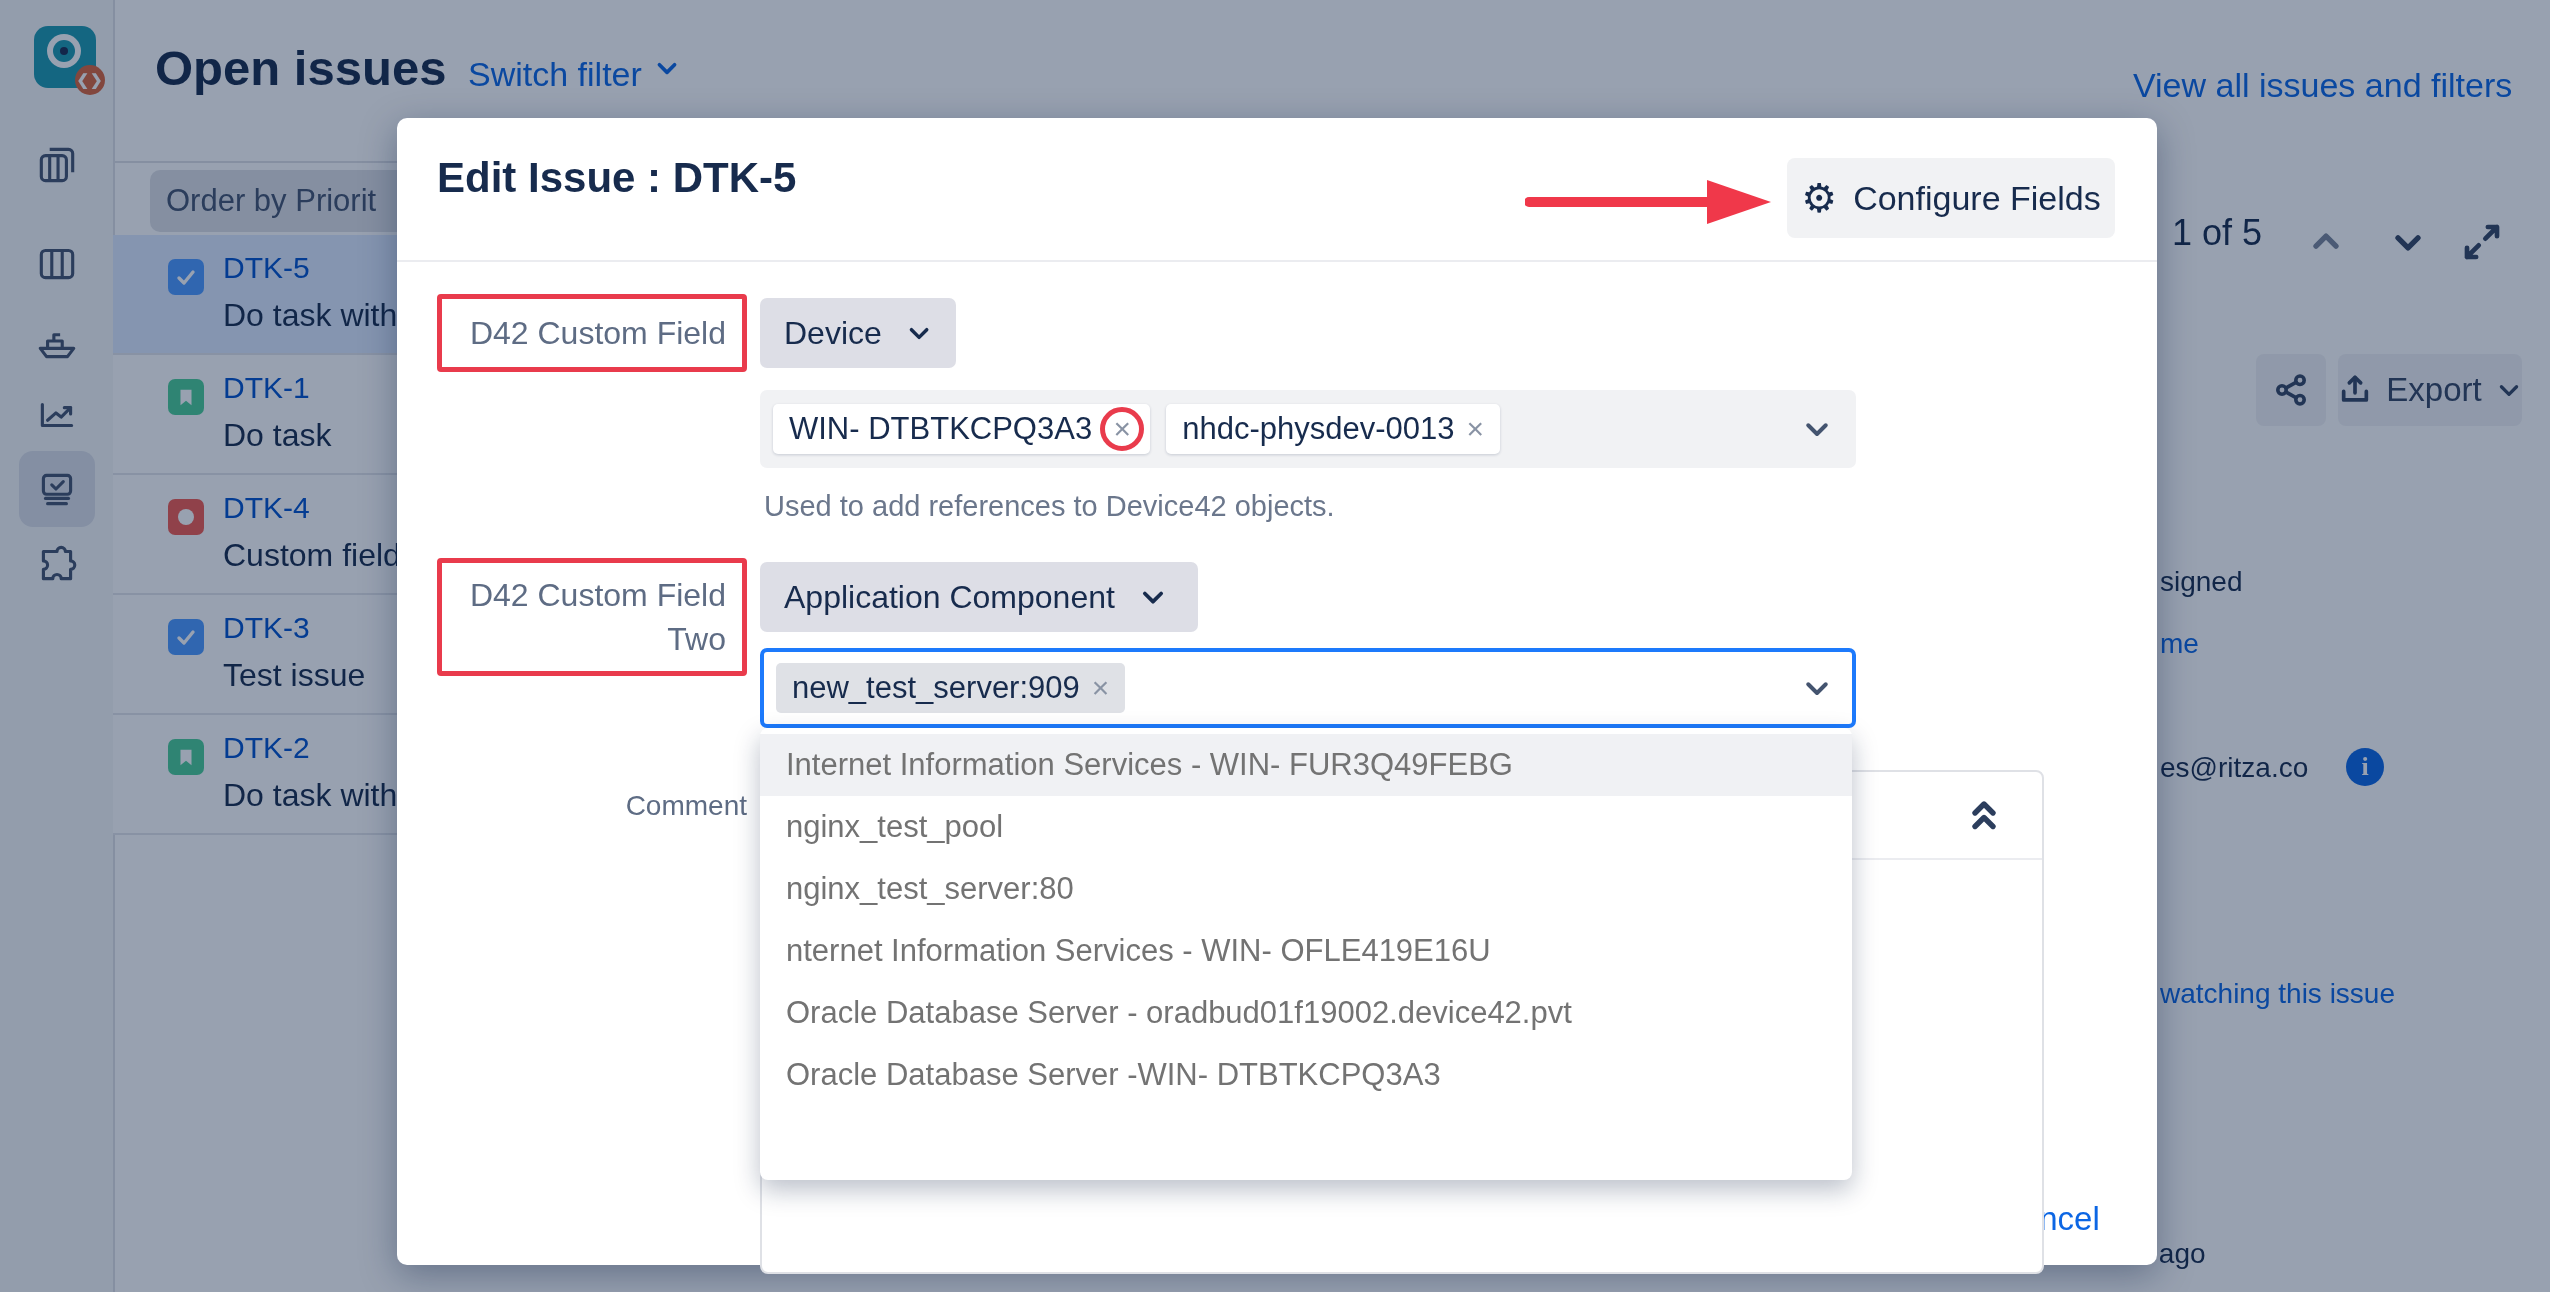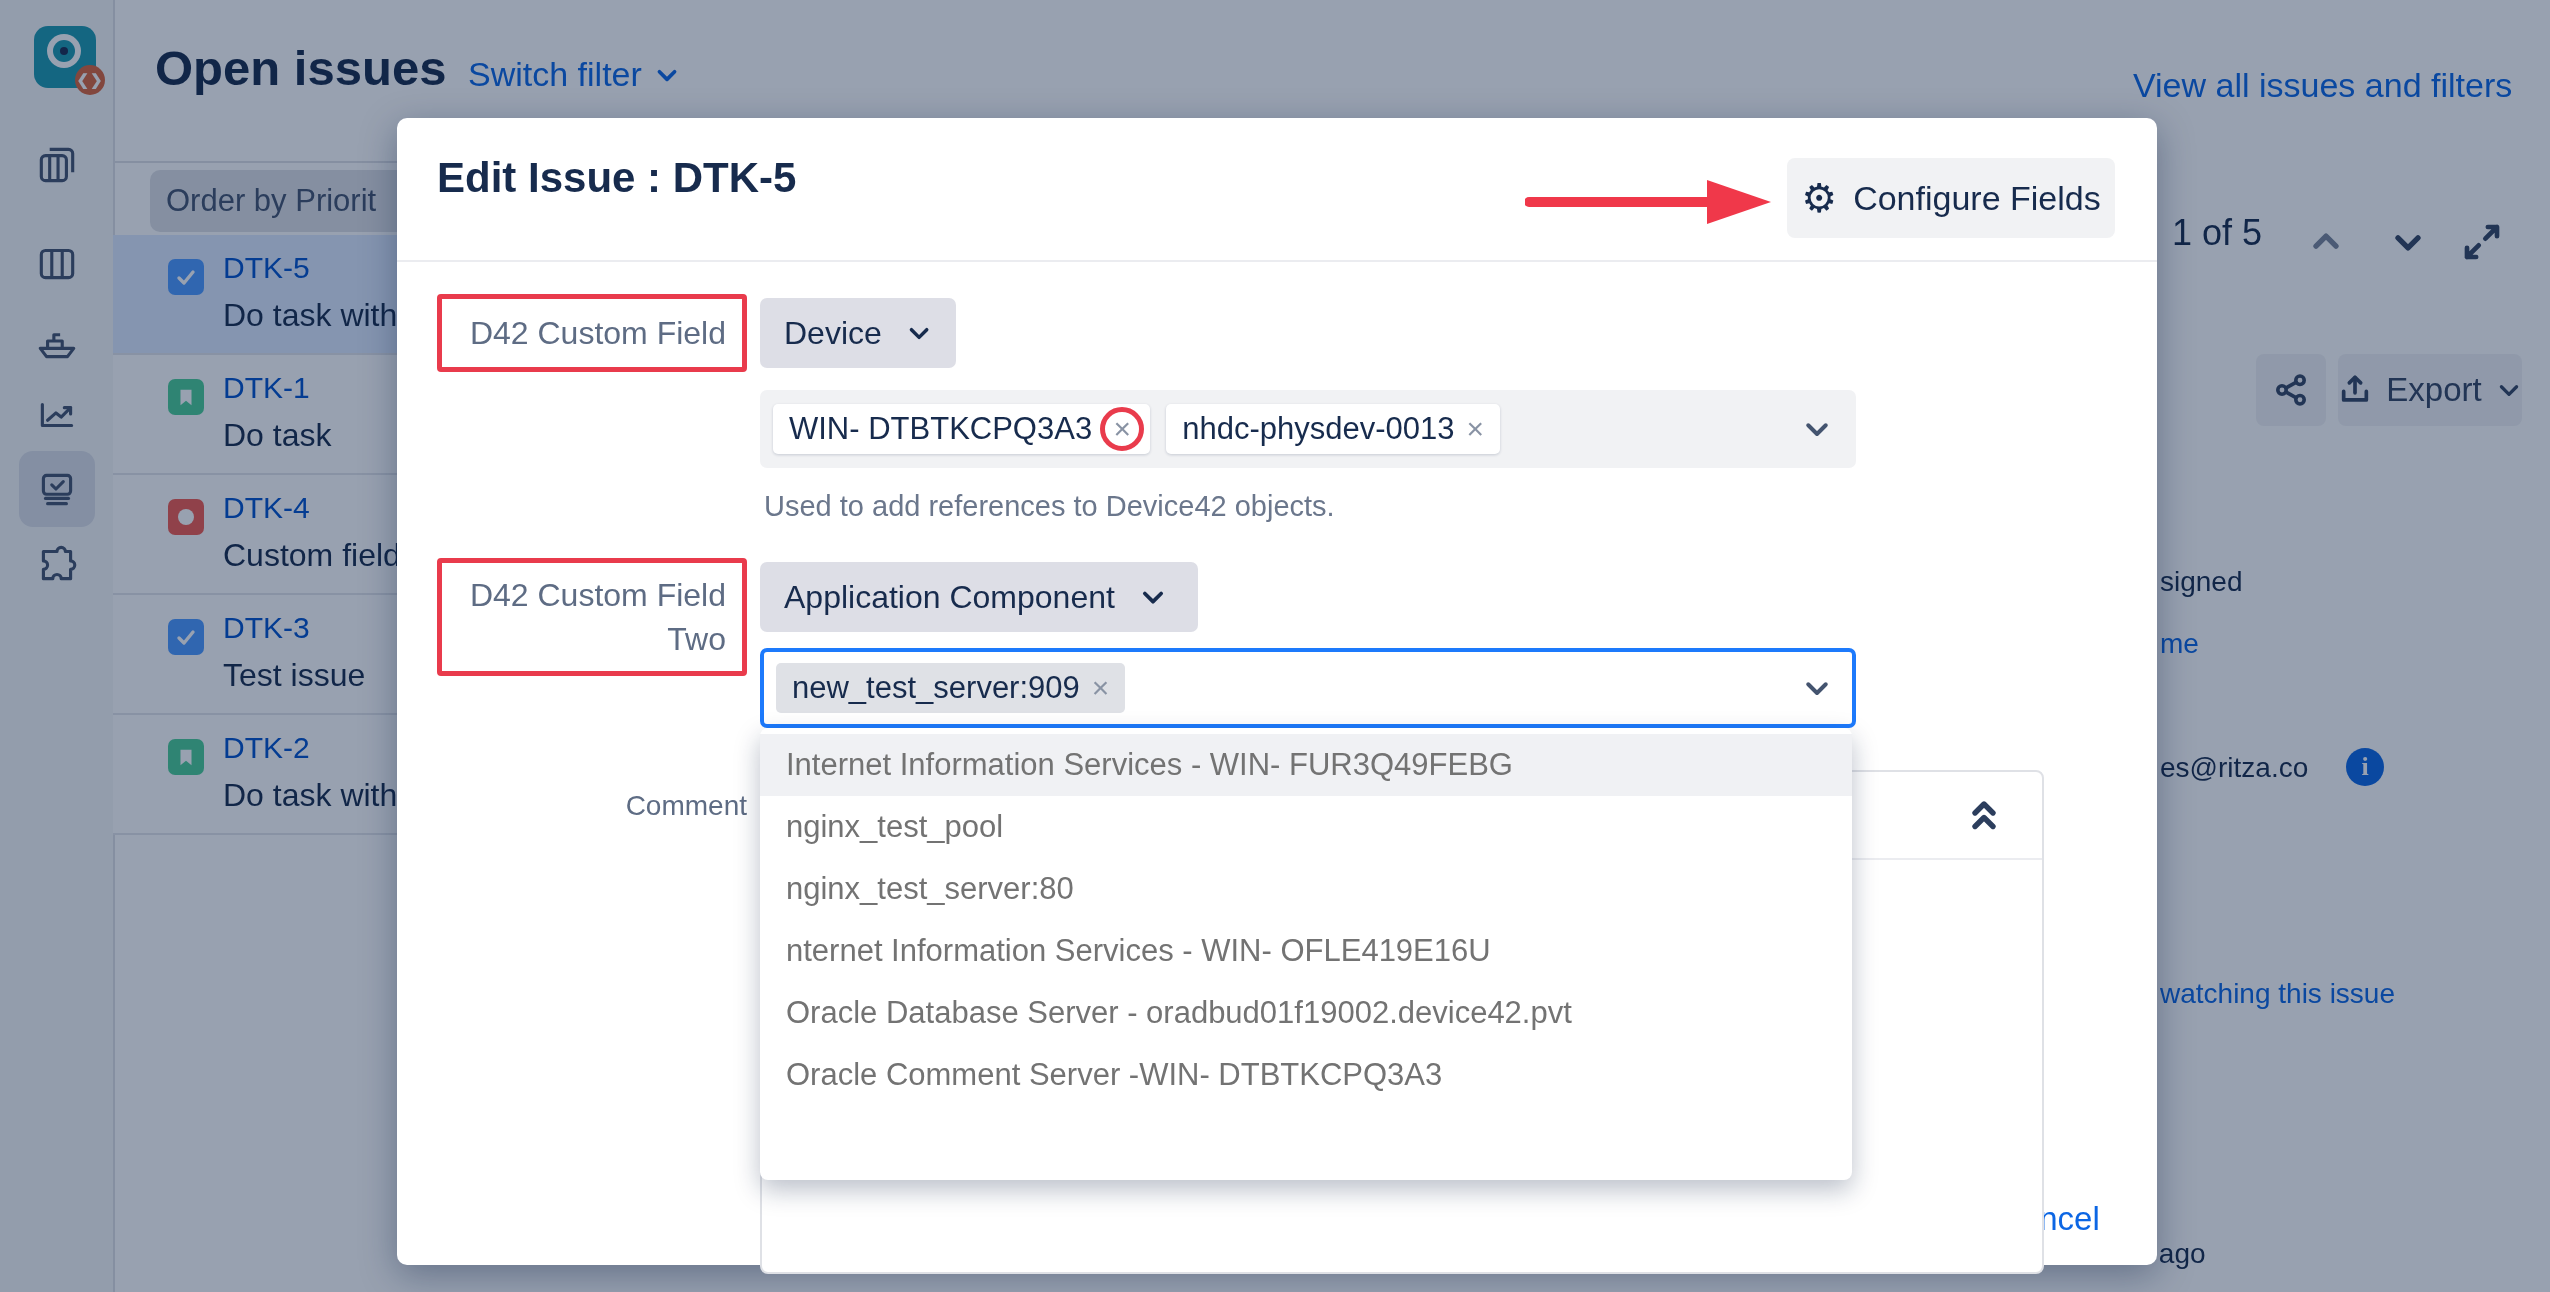--- a/index.html
+++ b/index.html
@@ -15,21 +15,21 @@
   .rail-icon{left:34px;width:46px;height:46px;color:#44546F;}
   .rail-active-bg{left:19px;top:451px;width:76px;height:76px;border-radius:14px;background:#DCE0E8;}
   .logo{left:34px;top:26px;width:62px;height:62px;border-radius:14px;background:#1D9AAF;}
   .logo .lens{position:absolute;left:13px;top:8px;width:34px;height:34px;border-radius:50%;background:#fff;}
   .logo .lens-in{position:absolute;left:19px;top:14px;width:22px;height:22px;border-radius:50%;background:#1D9AAF;}
   .logo .lens-dot{position:absolute;left:26px;top:21px;width:8px;height:8px;border-radius:50%;background:#1B2B50;}
   .logo .body{position:absolute;left:8px;top:26px;width:44px;height:30px;border-radius:50% 50% 45% 45%;background:#7E72C6;z-index:-1;}
   .logo .badge{position:absolute;right:-9px;bottom:-7px;width:30px;height:30px;border-radius:50%;background:#D9643C;color:#fff;
                font-size:15px;font-weight:bold;display:flex;align-items:center;justify-content:center;letter-spacing:1px;}
   .page-title{left:155px;top:40px;font-size:49px;font-weight:bold;color:#172B4D;}
-  .switch-filter{left:468px;top:55px;font-size:34px;color:#0C66E4;display:flex;align-items:center;gap:12px;}
+  .switch-filter{left:468px;top:55px;font-size:34px;color:#0C66E4;display:flex;gap:12px;}
   .view-all{left:2133px;top:66px;font-size:34px;color:#0C66E4;}
 
   .panel-divider{left:113px;top:161px;width:347px;height:2px;background:#DFE1E6;}
   .order-btn{left:150px;top:170px;width:330px;height:62px;border-radius:10px;background:#DFE1E6;
              display:flex;align-items:center;padding-left:16px;font-size:31px;color:#44546F;box-sizing:border-box;}
   .issue-list{left:113px;top:235px;width:347px;}
   .issue-row{position:relative;width:347px;height:118px;border-bottom:2px solid #E4E6EA;background:#fff;}
   .issue-row.selected{background:#DEEBFF;}
   .type{position:absolute;left:55px;top:24px;width:36px;height:36px;border-radius:7px;display:flex;align-items:center;justify-content:center;}
   .type.task{background:#4C9AFF;}
@@ -349,18 +349,18 @@
       </svg>
     </span>
   </div>
 
   <div class="abs dropdown">
     <div class="opt active">Internet Information Services - WIN- FUR3Q49FEBG</div>
     <div class="opt">nginx_test_pool</div>
     <div class="opt">nginx_test_server:80</div>
     <div class="opt">nternet Information Services - WIN- OFLE419E16U</div>
     <div class="opt">Oracle Database Server - oradbud01f19002.device42.pvt</div>
-    <div class="opt">Oracle Comment Server -WIN- DTBTKCPQ3A3</div>
+    <div class="opt">Oracle Database Server -WIN- DTBTKCPQ3A3</div>
   </div>
 
   <div class="abs update-btn">Update</div>
   <div class="abs cancel-btn">Cancel</div>
 </div>
 
 </body></html>

